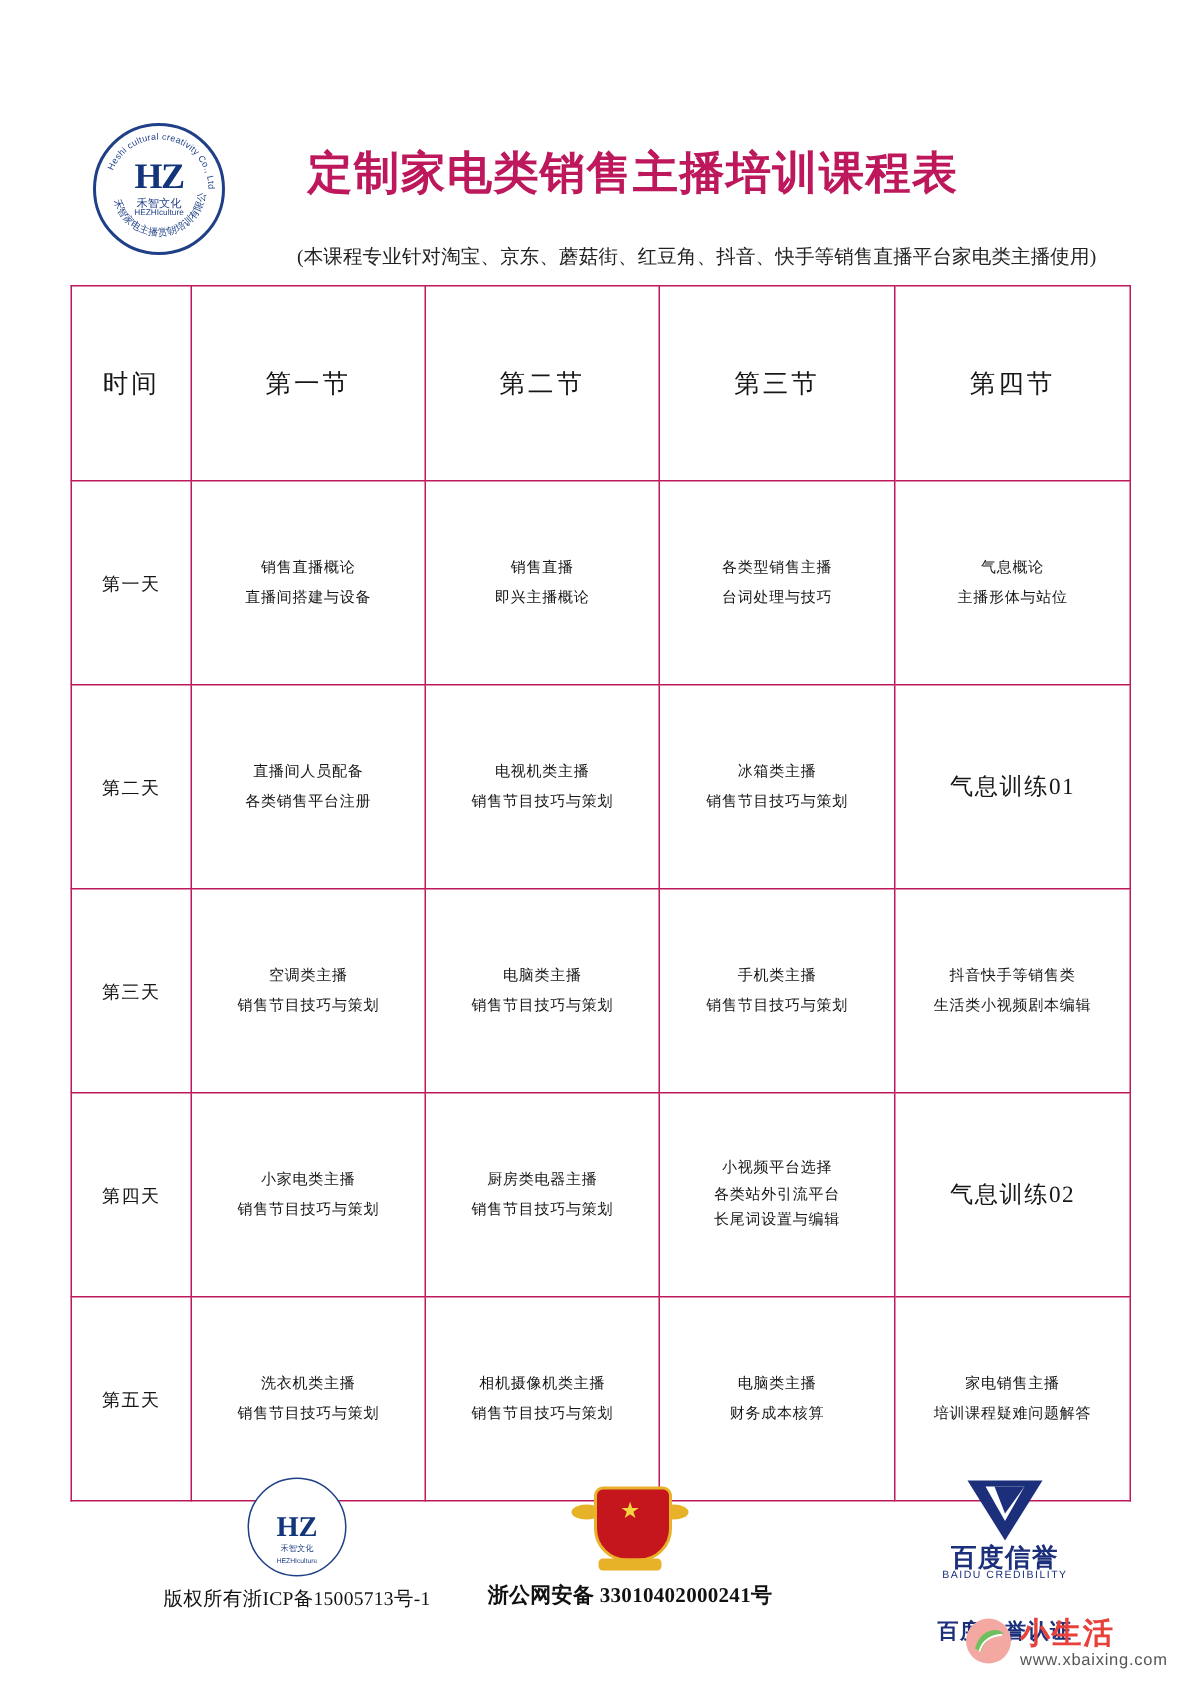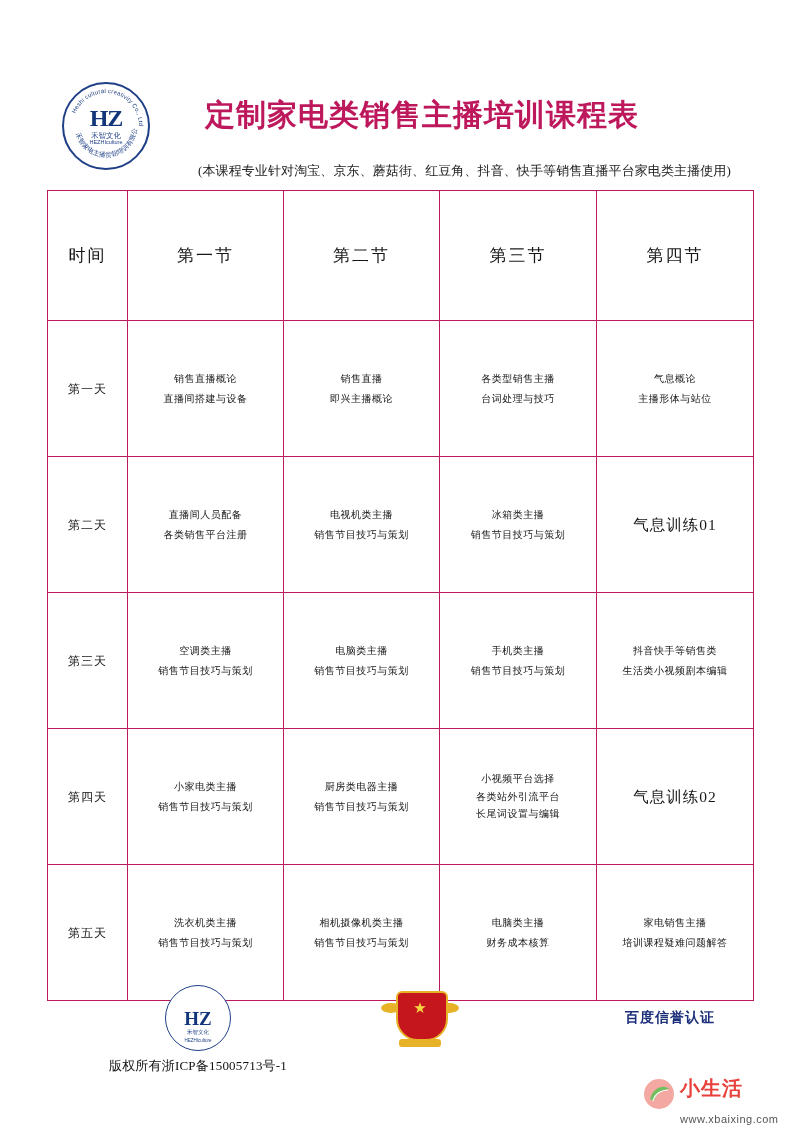--- a/index.html
+++ b/index.html
@@ -315,21 +315,21 @@
     top: 0px;
     font-size: 20px;
     font-weight: bold;
     color: #e8403a;
     font-family: "Liberation Sans", sans-serif;
     letter-spacing: 1px;
   }
   .wm-en {
     position: absolute;
     left: 38px;
-    top: 38px;
+    top: 26px;
     font-size: 11px;
     color: #555;
     font-family: "Liberation Sans", sans-serif;
     letter-spacing: 0.5px;
   }
 </style>
 </head>
 <body>
 
 <div class="header">
@@ -487,23 +487,33 @@
   </div>
 
   <div class="footer-item f2">
     <div class="emblem">
       <div class="wings-l"></div>
       <div class="wings-r"></div>
       <div class="shield"></div>
       <div class="star">★</div>
       <div class="base"></div>
     </div>
+    <div class="footer-text bold">浙公网安备 33010402000241号</div>
   </div>
 
   <div class="footer-item f3">
+    <div class="baidu-logo">
+      <svg class="baidu-v" viewBox="0 0 54 44">
+        <polygon points="2,2 52,2 27,42" fill="#1b2f7a"></polygon>
+        <polygon points="14,6 40,6 27,29" fill="#ffffff"></polygon>
+        <polygon points="20,6 40,6 27,24" fill="#1b2f7a"></polygon>
+      </svg>
+      <div class="baidu-cn">百度信誉</div>
+      <div class="baidu-en">BAIDU CREDIBILITY</div>
+    </div>
     <div class="baidu-caption">百度信誉认证</div>
   </div>
 
 </div>
 
 <div class="watermark">
   <svg class="wm-icon" viewBox="0 0 34 34">
     <circle cx="17" cy="17" r="15" fill="#f3a9a2"></circle>
     <path d="M8 22 C12 8, 24 8, 27 12 C22 12, 14 16, 12 24 Z" fill="#6fbf5e"></path>
     <path d="M11 24 C13 16, 20 13, 26 13" stroke="#ffffff" stroke-width="1.2" fill="none"></path>

